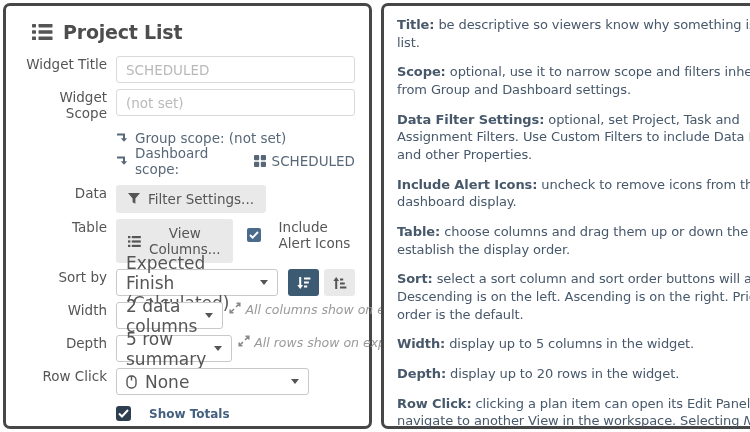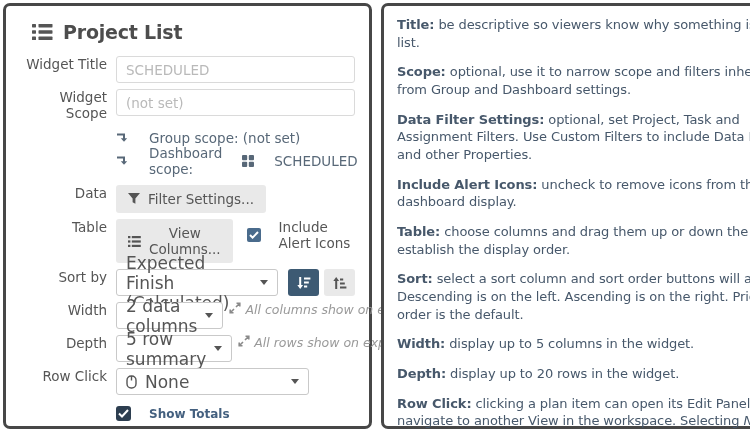--- a/index.html
+++ b/index.html
@@ -22,21 +22,21 @@
   .lbl { width: 81px; text-align: right; margin-right: 9px; font-size: 13.5px; color: #555; flex: none; }
   .indent { margin-left: 90px; }
 
   input.txt {
     width: 249px; height: 27px; border: 1px solid #dadada; border-radius: 3px;
     padding: 0 9px; font-size: 13.5px; color: #555;
     font-family: "DejaVu Sans", "Liberation Sans", sans-serif; outline: none;
   }
   input.txt::placeholder { color: #b9b9b9; opacity: 1; }
 
-  .scope-line { display: flex; align-items: center; gap: 20px; font-size: 13.5px;
+  .scope-line { display: flex; align-items: center; gap: 6px; font-size: 13.5px;
     color: #586878; height: 21px; margin-bottom: 2px; }
 
   .gap { height: 12px; }
 
   .btn {
     display: inline-flex; align-items: center; gap: 8px; border: none; cursor: pointer;
     background: #e9e9e9; color: #555; font-size: 13.5px; border-radius: 3px;
     padding: 6px 12px; font-family: inherit;
   }
 

